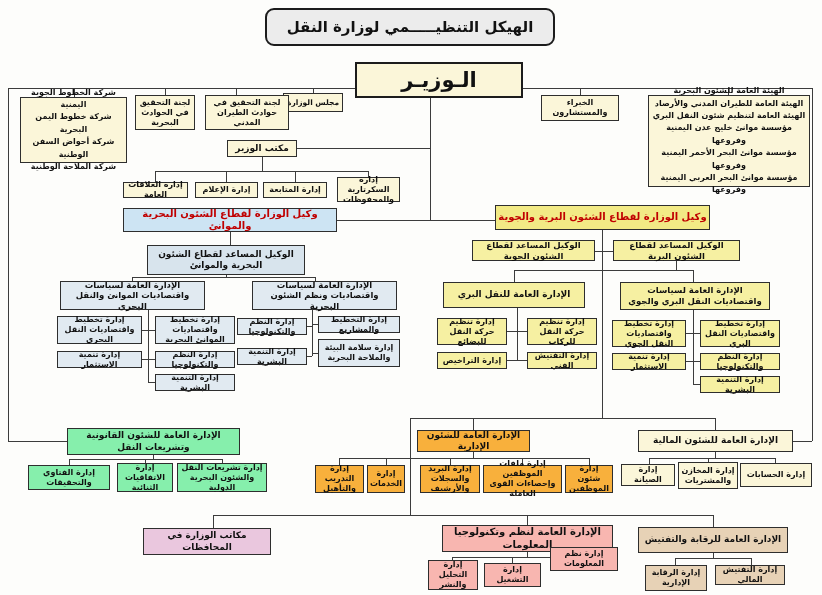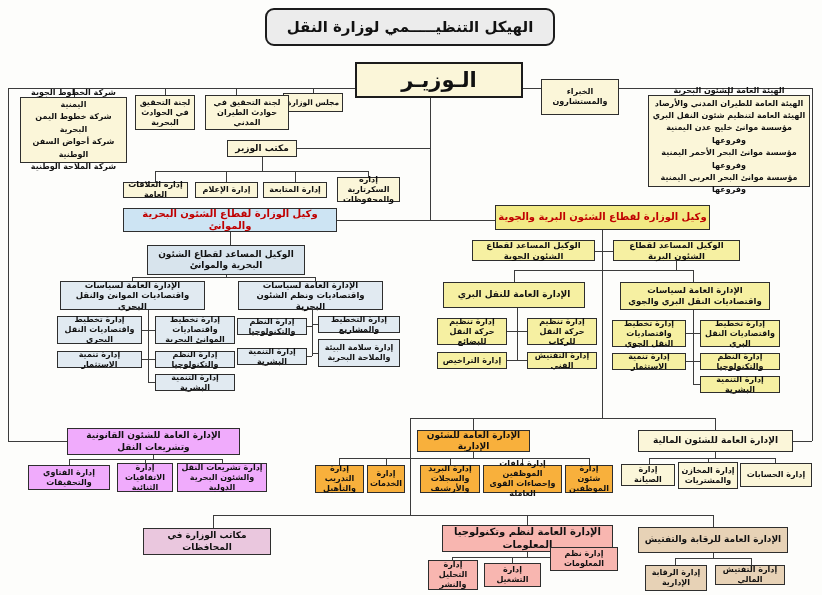--- a/index.html
+++ b/index.html
@@ -13,21 +13,21 @@
     display:flex;align-items:center;justify-content:center;text-align:center;
     padding:1px 2px;
   }
   .list{flex-direction:column;line-height:1.55;}
   .cream{background:#FBF6D9;}
   .blue-deputy{background:#CDE4F3;color:#C00000;font-size:10px;}
   .blue-asst{background:#D8E4ED;font-size:9px;}
   .bluesub{background:#E1EAF1;}
   .yellow{background:#F6F0A2;}
   .yellow-deputy{background:#F2EA85;color:#C00000;font-size:10px;}
-  .sky{background:#f0abfc;}
+  .sky{background:#86efac;}
   .orange{background:#F8B03C;}
   .pink{background:#EAC7DE;}
   .salmon{background:#F8B6B0;}
   .tan{background:#E7D2B6;}
   .titlebox{
     border:2px solid #1c1c1c;border-radius:9px;background:#ECECEC;
     font-size:15px;letter-spacing:.5px;
   }
   .minister{border:2px solid #1c1c1c;font-size:21px;}
   .ln{position:absolute;background:#3c3c3c;}
@@ -131,21 +131,21 @@
 
   <div class="bx cream" style="left:283px;top:93px;width:60px;height:19px;font-size:7.5px">مجلس الوزارة</div>
   <div class="bx cream" style="left:205px;top:95px;width:84px;height:35px">لجنة التحقيق في حوادث الطيران المدني</div>
   <div class="bx cream" style="left:135px;top:95px;width:60px;height:35px">لجنة التحقيق في الحوادث البحرية</div>
   <div class="bx cream list" style="left:20px;top:97px;width:107px;height:66px">
     <div>شركة الخطوط الجوية اليمنية</div>
     <div>شركة خطوط اليمن البحرية</div>
     <div>شركة أحواض السفن الوطنية</div>
     <div>شركة الملاحة الوطنية</div>
   </div>
-  <div class="bx cream" style="left:541px;top:79px;width:78px;height:36px">الخبراء والمستشارون</div>
+  <div class="bx cream" style="left:541px;top:95px;width:78px;height:26px">الخبراء والمستشارون</div>
   <div class="bx cream list" style="left:648px;top:95px;width:162px;height:92px">
     <div>الهيئة العامة للشئون البحرية</div>
     <div>الهيئة العامة للطيران المدني والأرصاد</div>
     <div>الهيئة العامة لتنظيم شئون النقل البري</div>
     <div>مؤسسة موانئ خليج عدن اليمنية وفروعها</div>
     <div>مؤسسة موانئ البحر الأحمر اليمنية وفروعها</div>
     <div>مؤسسة موانئ البحر العربي اليمنية وفروعها</div>
   </div>
 
   <div class="bx cream" style="left:227px;top:140px;width:70px;height:17px;font-size:9px">مكتب الوزير</div>
@@ -160,21 +160,21 @@
   <div class="bx yellow" style="left:472px;top:240px;width:123px;height:21px;font-size:8.5px">الوكيل المساعد لقطاع الشئون الجوية</div>
   <div class="bx yellow" style="left:613px;top:240px;width:127px;height:21px;font-size:8.5px">الوكيل المساعد لقطاع الشئون البرية</div>
 
   <div class="bx bluesub" style="left:60px;top:281px;width:145px;height:29px;font-size:8.5px">الإدارة العامة لسياسات واقتصاديات الموانئ والنقل البحري</div>
   <div class="bx bluesub" style="left:57px;top:316px;width:85px;height:28px">إدارة تخطيط واقتصاديات النقل البحري</div>
   <div class="bx bluesub" style="left:155px;top:316px;width:80px;height:28px">إدارة تخطيط واقتصاديات الموانئ البحرية</div>
   <div class="bx bluesub" style="left:57px;top:351px;width:85px;height:17px">إدارة تنمية الاستثمار</div>
   <div class="bx bluesub" style="left:155px;top:351px;width:80px;height:17px">إدارة النظم والتكنولوجيا</div>
   <div class="bx bluesub" style="left:155px;top:374px;width:80px;height:17px">إدارة التنمية البشرية</div>
 
-  <div class="bx bluesub" style="left:238px;top:281px;width:145px;height:29px;font-size:8.5px">الإدارة العامة لسياسات واقتصاديات ونظم الشئون البحرية</div>
+  <div class="bx bluesub" style="left:252px;top:281px;width:145px;height:29px;font-size:8.5px">الإدارة العامة لسياسات واقتصاديات ونظم الشئون البحرية</div>
   <div class="bx bluesub" style="left:318px;top:316px;width:82px;height:17px">إدارة التخطيط والمشاريع</div>
   <div class="bx bluesub" style="left:318px;top:339px;width:82px;height:28px">إدارة سلامة البيئة والملاحة البحرية</div>
   <div class="bx bluesub" style="left:237px;top:318px;width:70px;height:17px">إدارة النظم والتكنولوجيا</div>
   <div class="bx bluesub" style="left:237px;top:348px;width:70px;height:17px">إدارة التنمية البشرية</div>
 
   <div class="bx yellow" style="left:443px;top:282px;width:142px;height:26px;font-size:9px">الإدارة العامة للنقل البري</div>
   <div class="bx yellow" style="left:437px;top:318px;width:70px;height:27px">إدارة تنظيم حركة النقل للبضائع</div>
   <div class="bx yellow" style="left:527px;top:318px;width:70px;height:27px">إدارة تنظيم حركة النقل للركاب</div>
   <div class="bx yellow" style="left:437px;top:352px;width:70px;height:17px">إدارة التراخيص</div>
   <div class="bx yellow" style="left:527px;top:352px;width:70px;height:17px">إدارة التفتيش الفني</div>

